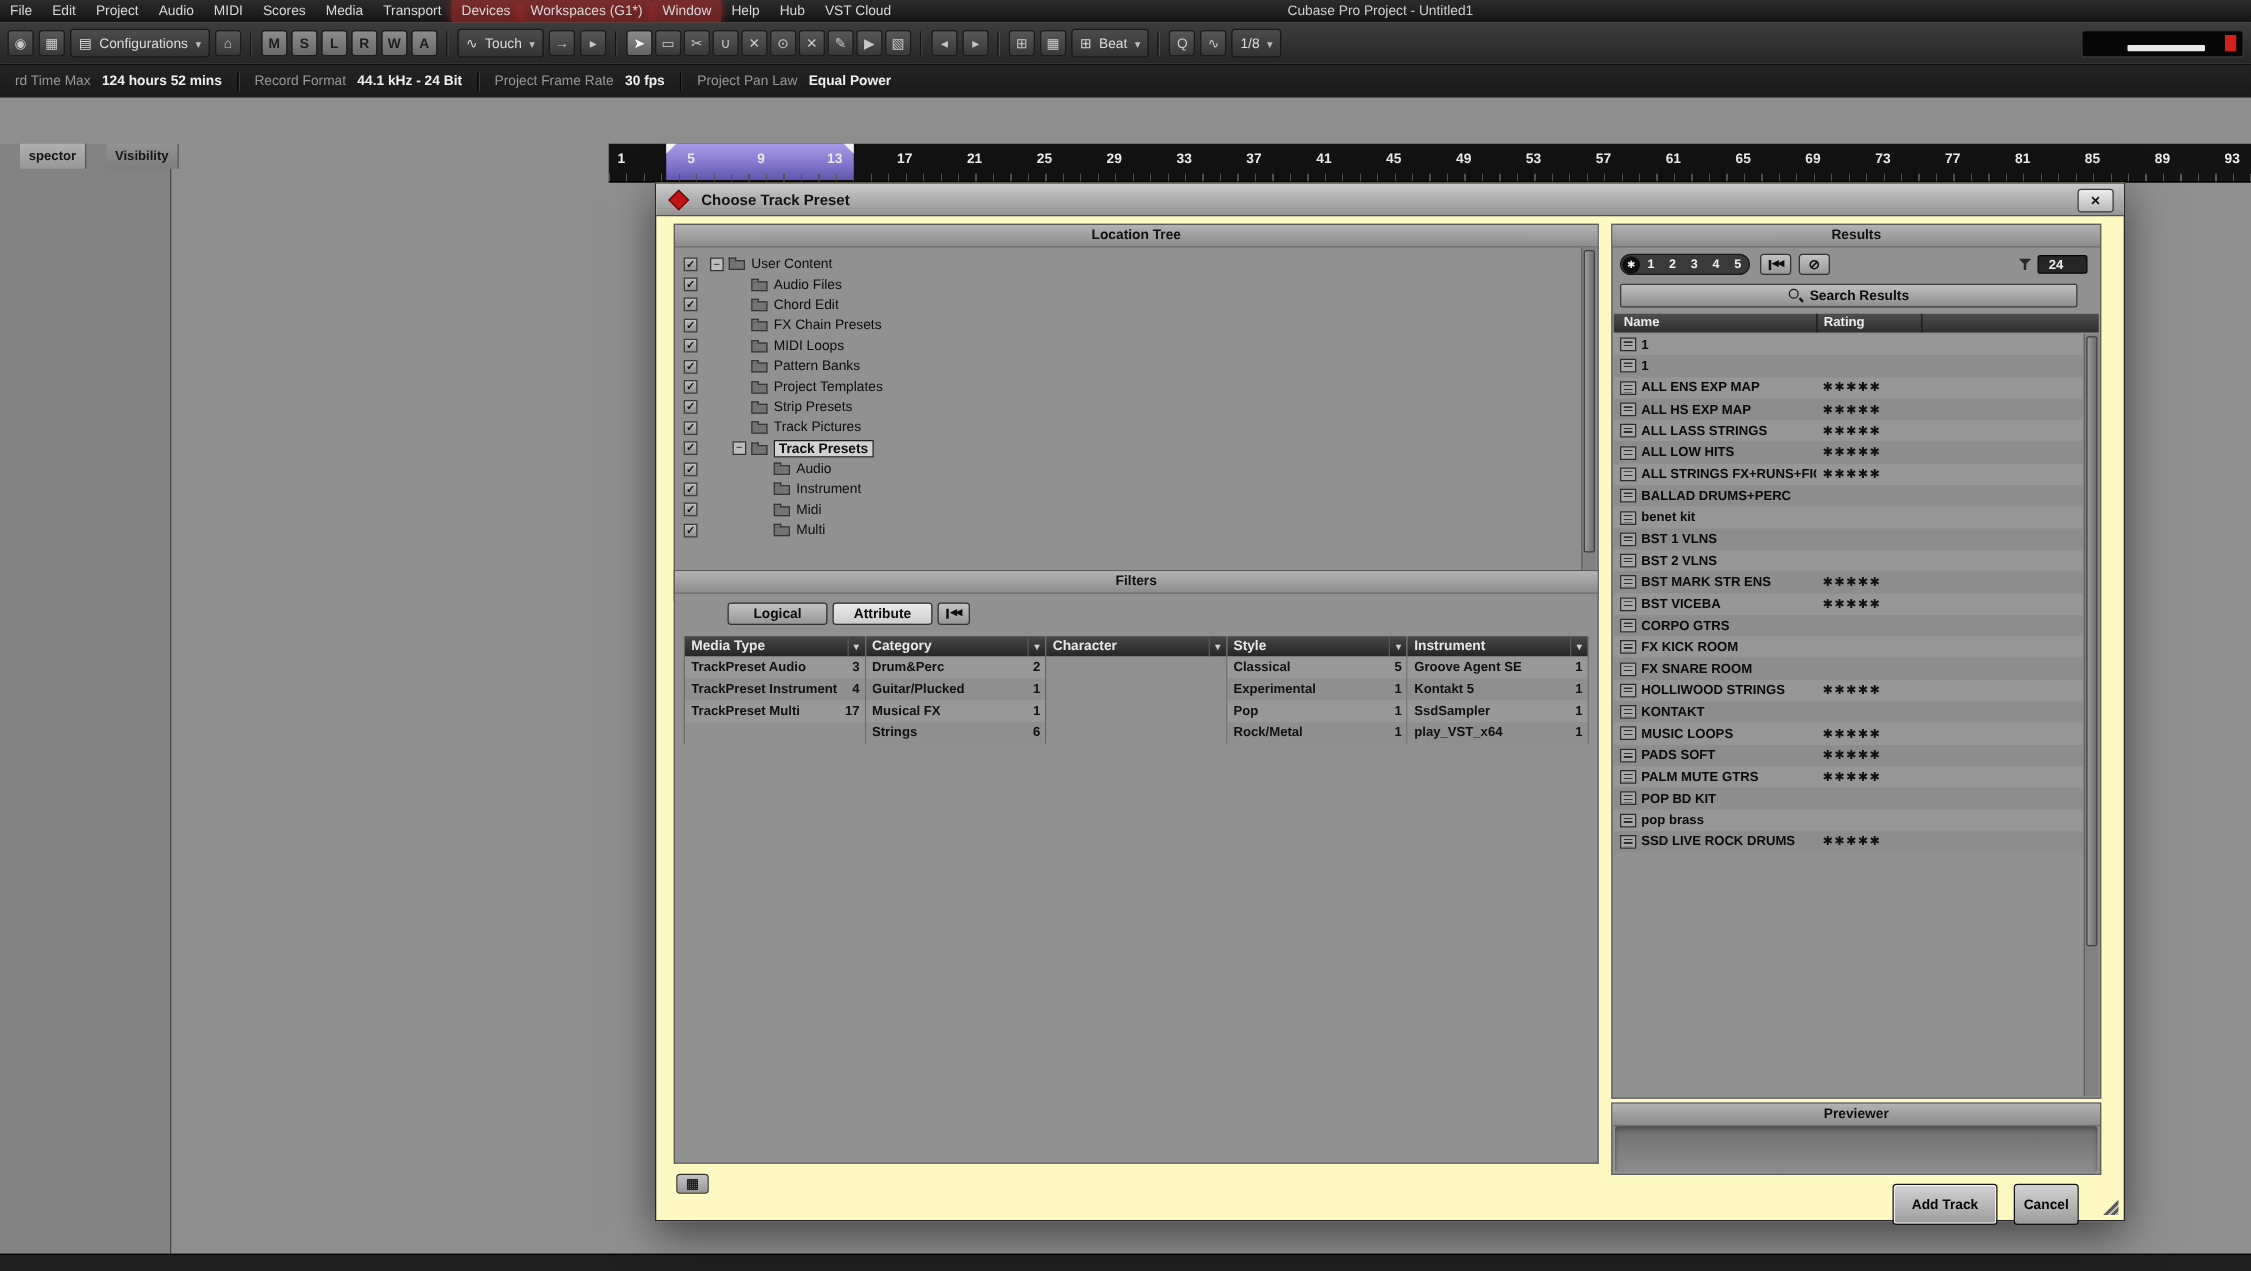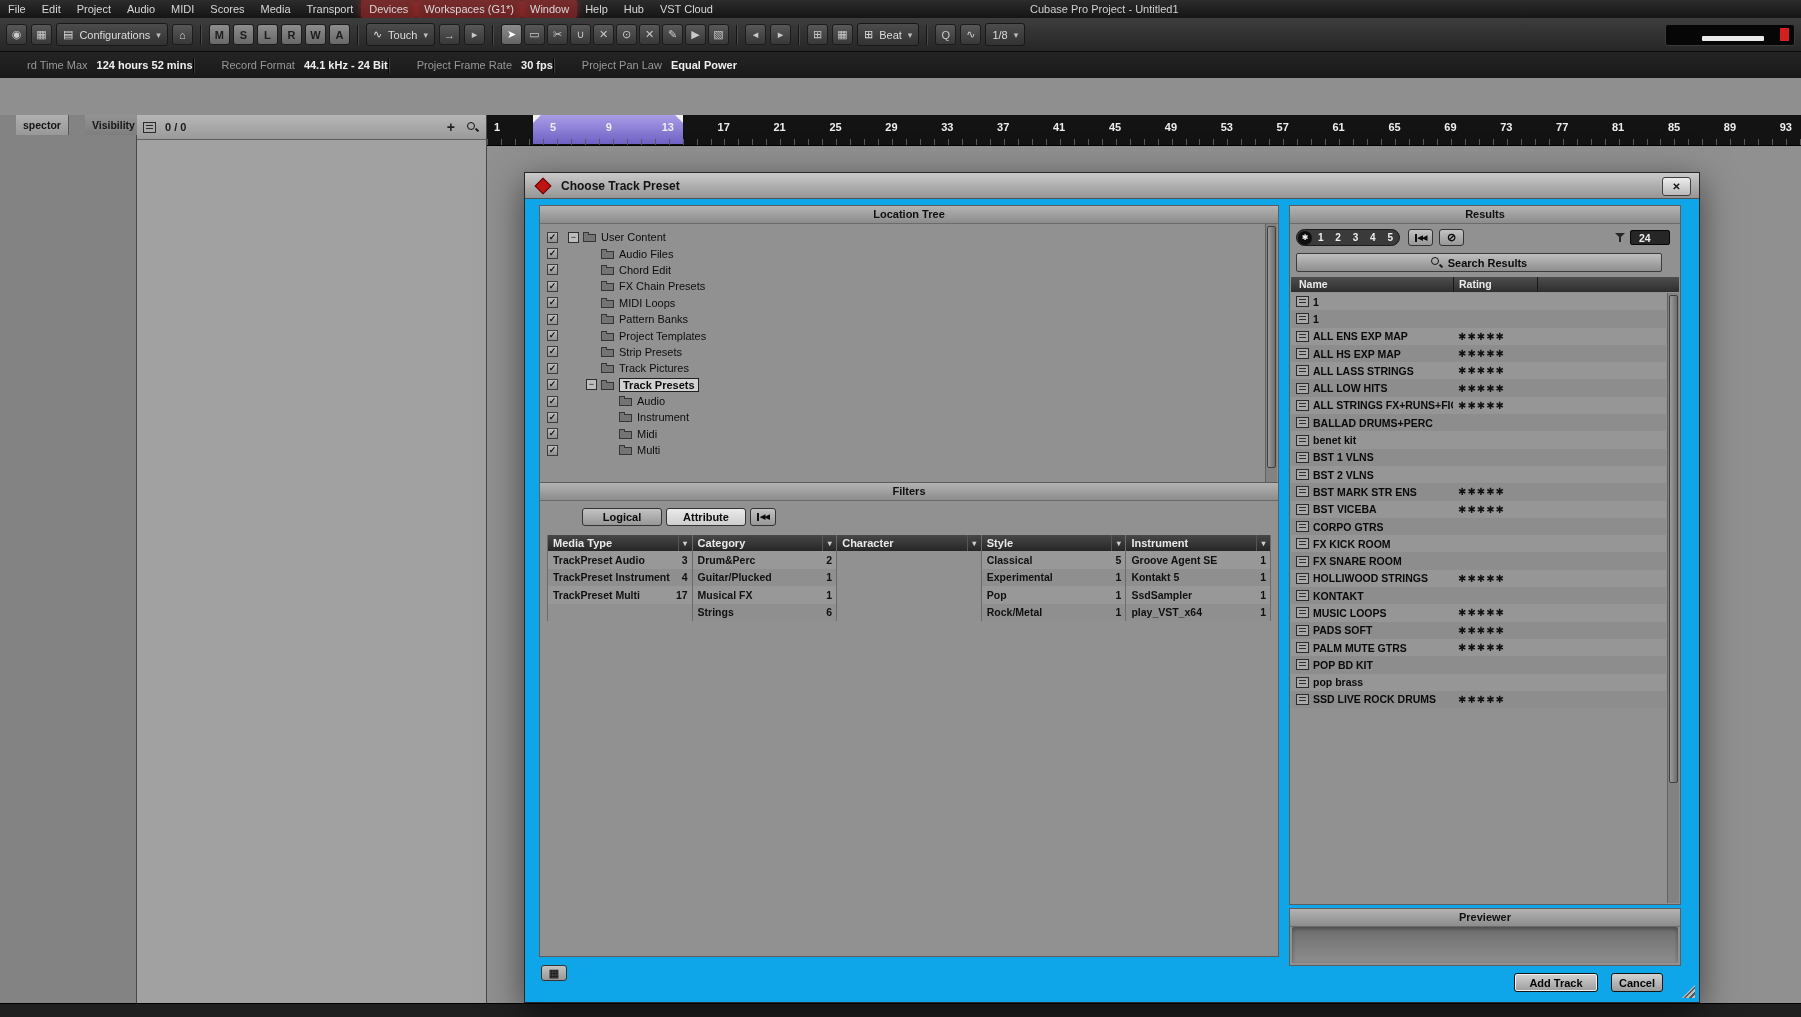--- a/index.html
+++ b/index.html
@@ -24,21 +24,21 @@
   .combo .arrow{font-size:9px;color:#bdbdbd;}
   .tsep{width:1px;height:20px;background:#141414;border-right:1px solid #4a4a4a;margin:0 3px;}
   #state-buttons{display:flex;gap:3px;}
   #tool-buttons{display:flex;gap:2px;}
   .perf{margin-left:auto;width:128px;height:20px;background:#060606;border:1px solid #3a3a3a;border-radius:3px;position:relative;}
   .perf-bar{position:absolute;right:30px;bottom:4px;width:62px;height:5px;background:#e9e9e9;border-radius:1px;}
   .perf-red{position:absolute;right:5px;top:3px;width:9px;height:13px;background:#d22020;}
   
   #statusbar{position:absolute;left:0;top:52px;width:100%;height:26px;background:linear-gradient(#242424,#191919);
              display:flex;align-items:center;font-size:11px;z-index:5;}
-  .stat-group{display:flex;align-items:center;gap:9px;padding:0 0;margin-left:27px;}
+  .stat-group{display:flex;align-items:center;gap:9px;padding:0 12px;}
   .stat-label{color:#989898;}
   .stat-value{color:#efefef;font-weight:bold;}
   .stat-sep{width:1px;height:15px;background:#000;border-right:1px solid #3d3d3d;}
   
   #infoline{position:absolute;left:0;top:78px;width:100%;height:37px;background:#8c8c8c;border-top:1px solid #4f4f4f;
             border-bottom:1px solid #5c5c5c;box-sizing:border-box;z-index:4;}
   #infoline span{position:absolute;left:4px;top:6px;font-size:11px;color:#262626;}
   
   #left-tabs{position:absolute;left:0;top:115px;width:137px;height:888px;background:#838383;border-right:1px solid #484848;box-sizing:border-box;z-index:4;}
   #tabs-row{display:flex;height:20px;}
@@ -62,21 +62,21 @@
   #ruler{position:absolute;left:487px;top:115px;width:1314px;height:30px;background:#131313;border-bottom:1px solid #000;z-index:4;}
   .ruler-num{position:absolute;top:6px;font-size:11px;font-weight:bold;color:#eeeeee;z-index:3;}
   .ruler-ticks{position:absolute;left:0;right:0;bottom:0;height:6px;
                background:repeating-linear-gradient(90deg,#5a5a5a 0 1px,transparent 1px 13.97px);z-index:2;}
   .cycle{position:absolute;left:46px;top:0;width:150px;height:29px;background:linear-gradient(180deg,#a99ce6,#6f62c6);z-index:1;}
   .loc-l{position:absolute;left:0;top:0;width:0;height:0;border-top:8px solid #f2f2f2;border-right:8px solid transparent;}
   .loc-r{position:absolute;right:0;top:0;width:0;height:0;border-top:8px solid #f2f2f2;border-left:8px solid transparent;}
   #workarea{position:absolute;left:487px;top:145px;width:1314px;height:858px;background:#909090;z-index:1;}
   #bottom-strip{position:absolute;left:0;top:1003px;width:100%;height:14px;background:#202020;border-top:1px solid #000;z-index:6;}
   
-  #dialog{position:absolute;left:524px;top:172px;width:1176px;height:831px;background:#0ea5e9;border:1px solid #262626;
+  #dialog{position:absolute;left:524px;top:146px;width:1176px;height:831px;background:#fef9c3;border:1px solid #262626;
           box-shadow:0 10px 34px rgba(0,0,0,.55);z-index:20;box-sizing:border-box;}
   .dlg-title{position:absolute;left:0;top:0;right:0;height:25px;background:linear-gradient(#cacaca,#959595);
              border-bottom:1px solid #515151;display:flex;align-items:center;}
   .dlg-icon{width:10px;height:10px;background:#c01414;border:1px solid #5e0707;transform:rotate(45deg);margin-left:12px;}
   .dlg-title-text{margin-left:12px;font-size:12px;font-weight:bold;color:#131313;}
   .dlg-close{position:absolute;right:8px;top:4px;width:27px;height:17px;background:linear-gradient(#ededed,#b9b9b9);
              border:1px solid #3e3e3e;border-radius:3px;display:flex;align-items:center;justify-content:center;
              font-size:10px;color:#111;font-weight:bold;}
   .panel{position:absolute;background:#919191;border:1px solid #5d5d5d;box-shadow:inset 0 1px 0 rgba(255,255,255,.25);box-sizing:border-box;}
   .panel-header{height:17px;background:linear-gradient(#b3b3b3,#8c8c8c);border-bottom:1px solid #6b6b6b;
@@ -157,21 +157,21 @@
   .rrow:nth-child(even){background:#8d8d8d;}
   .ricon{margin-left:5px;}
   .rname{font-size:10.5px;font-weight:bold;color:#0a0a0a;white-space:nowrap;overflow:hidden;}
   .rstars{font-size:10px;color:#111;letter-spacing:1px;padding-left:5px;}
   .res-scroll{top:87px;}
   .res-scroll .vthumb{height:80%;}
   
   .prev-body{position:absolute;left:2px;right:2px;top:18px;bottom:2px;background:linear-gradient(#6e6e6e,#8d8d8d);
              box-shadow:inset 0 2px 4px rgba(0,0,0,.35);border-radius:2px;}
   
-  .dlg-btn{position:absolute;height:19px;background:linear-gradient(#d3d3d3,#9c9c9c);border:1px solid #141414;border-radius:3px;
+  .dlg-btn{position:absolute;height:33px;background:linear-gradient(#d3d3d3,#9c9c9c);border:1px solid #141414;border-radius:3px;
            font-size:11px;font-weight:bold;color:#050505;display:flex;align-items:center;justify-content:center;box-sizing:border-box;}
   #add-track-btn{left:989px;top:800px;width:84px;box-shadow:inset 0 0 0 1px #f1f1f1;}
   #cancel-btn{left:1086px;top:800px;width:52px;}
   .grip{position:absolute;right:4px;bottom:4px;width:13px;height:13px;
         background:repeating-linear-gradient(135deg,#bdbdbd 0 2px,#5a5a5a 2px 4px);
         clip-path:polygon(100% 0,100% 100%,0 100%);}
 </style>
 </head>
 <body>
 
@@ -283,30 +283,20 @@
     </div>
 
 
   <div id="left-tabs" data-name="inspector-panel">
     <div id="tabs-row" data-name="inspector-tabs">
         <span class="ltab active" data-name="tab-spector">spector</span>
         <span class="ltab" data-name="tab-visibility">Visibility</span>
       </div>
   </div>
 
-  <div id="tracklist" data-name="track-list-panel">
-    <div class="tl-header" data-name="track-list-header">
-      <span class="licon" data-name="track-list-icon"></span>
-      <span class="tl-count" data-name="track-counter">0 / 0</span>
-      <span class="tl-right">
-        <span class="tl-plus" data-name="add-track-icon">+</span>
-        <span class="mag" data-name="search-tracks-icon"></span>
-      </span>
-    </div>
-  </div>
 
   <div id="ruler" data-name="timeline-ruler">
     <div class="cycle" data-name="cycle-region">
       <span class="loc-l" data-name="left-locator-icon"></span>
       <span class="loc-r" data-name="right-locator-icon"></span>
     </div>
     <div id="ruler-numbers" data-name="ruler-numbers">
         <span class="ruler-num" data-name="ruler-number-1" style="left: 7px;">1</span>
         <span class="ruler-num" data-name="ruler-number-5" style="left: 62.9px;">5</span>
         <span class="ruler-num" data-name="ruler-number-9" style="left: 118.8px;">9</span>

